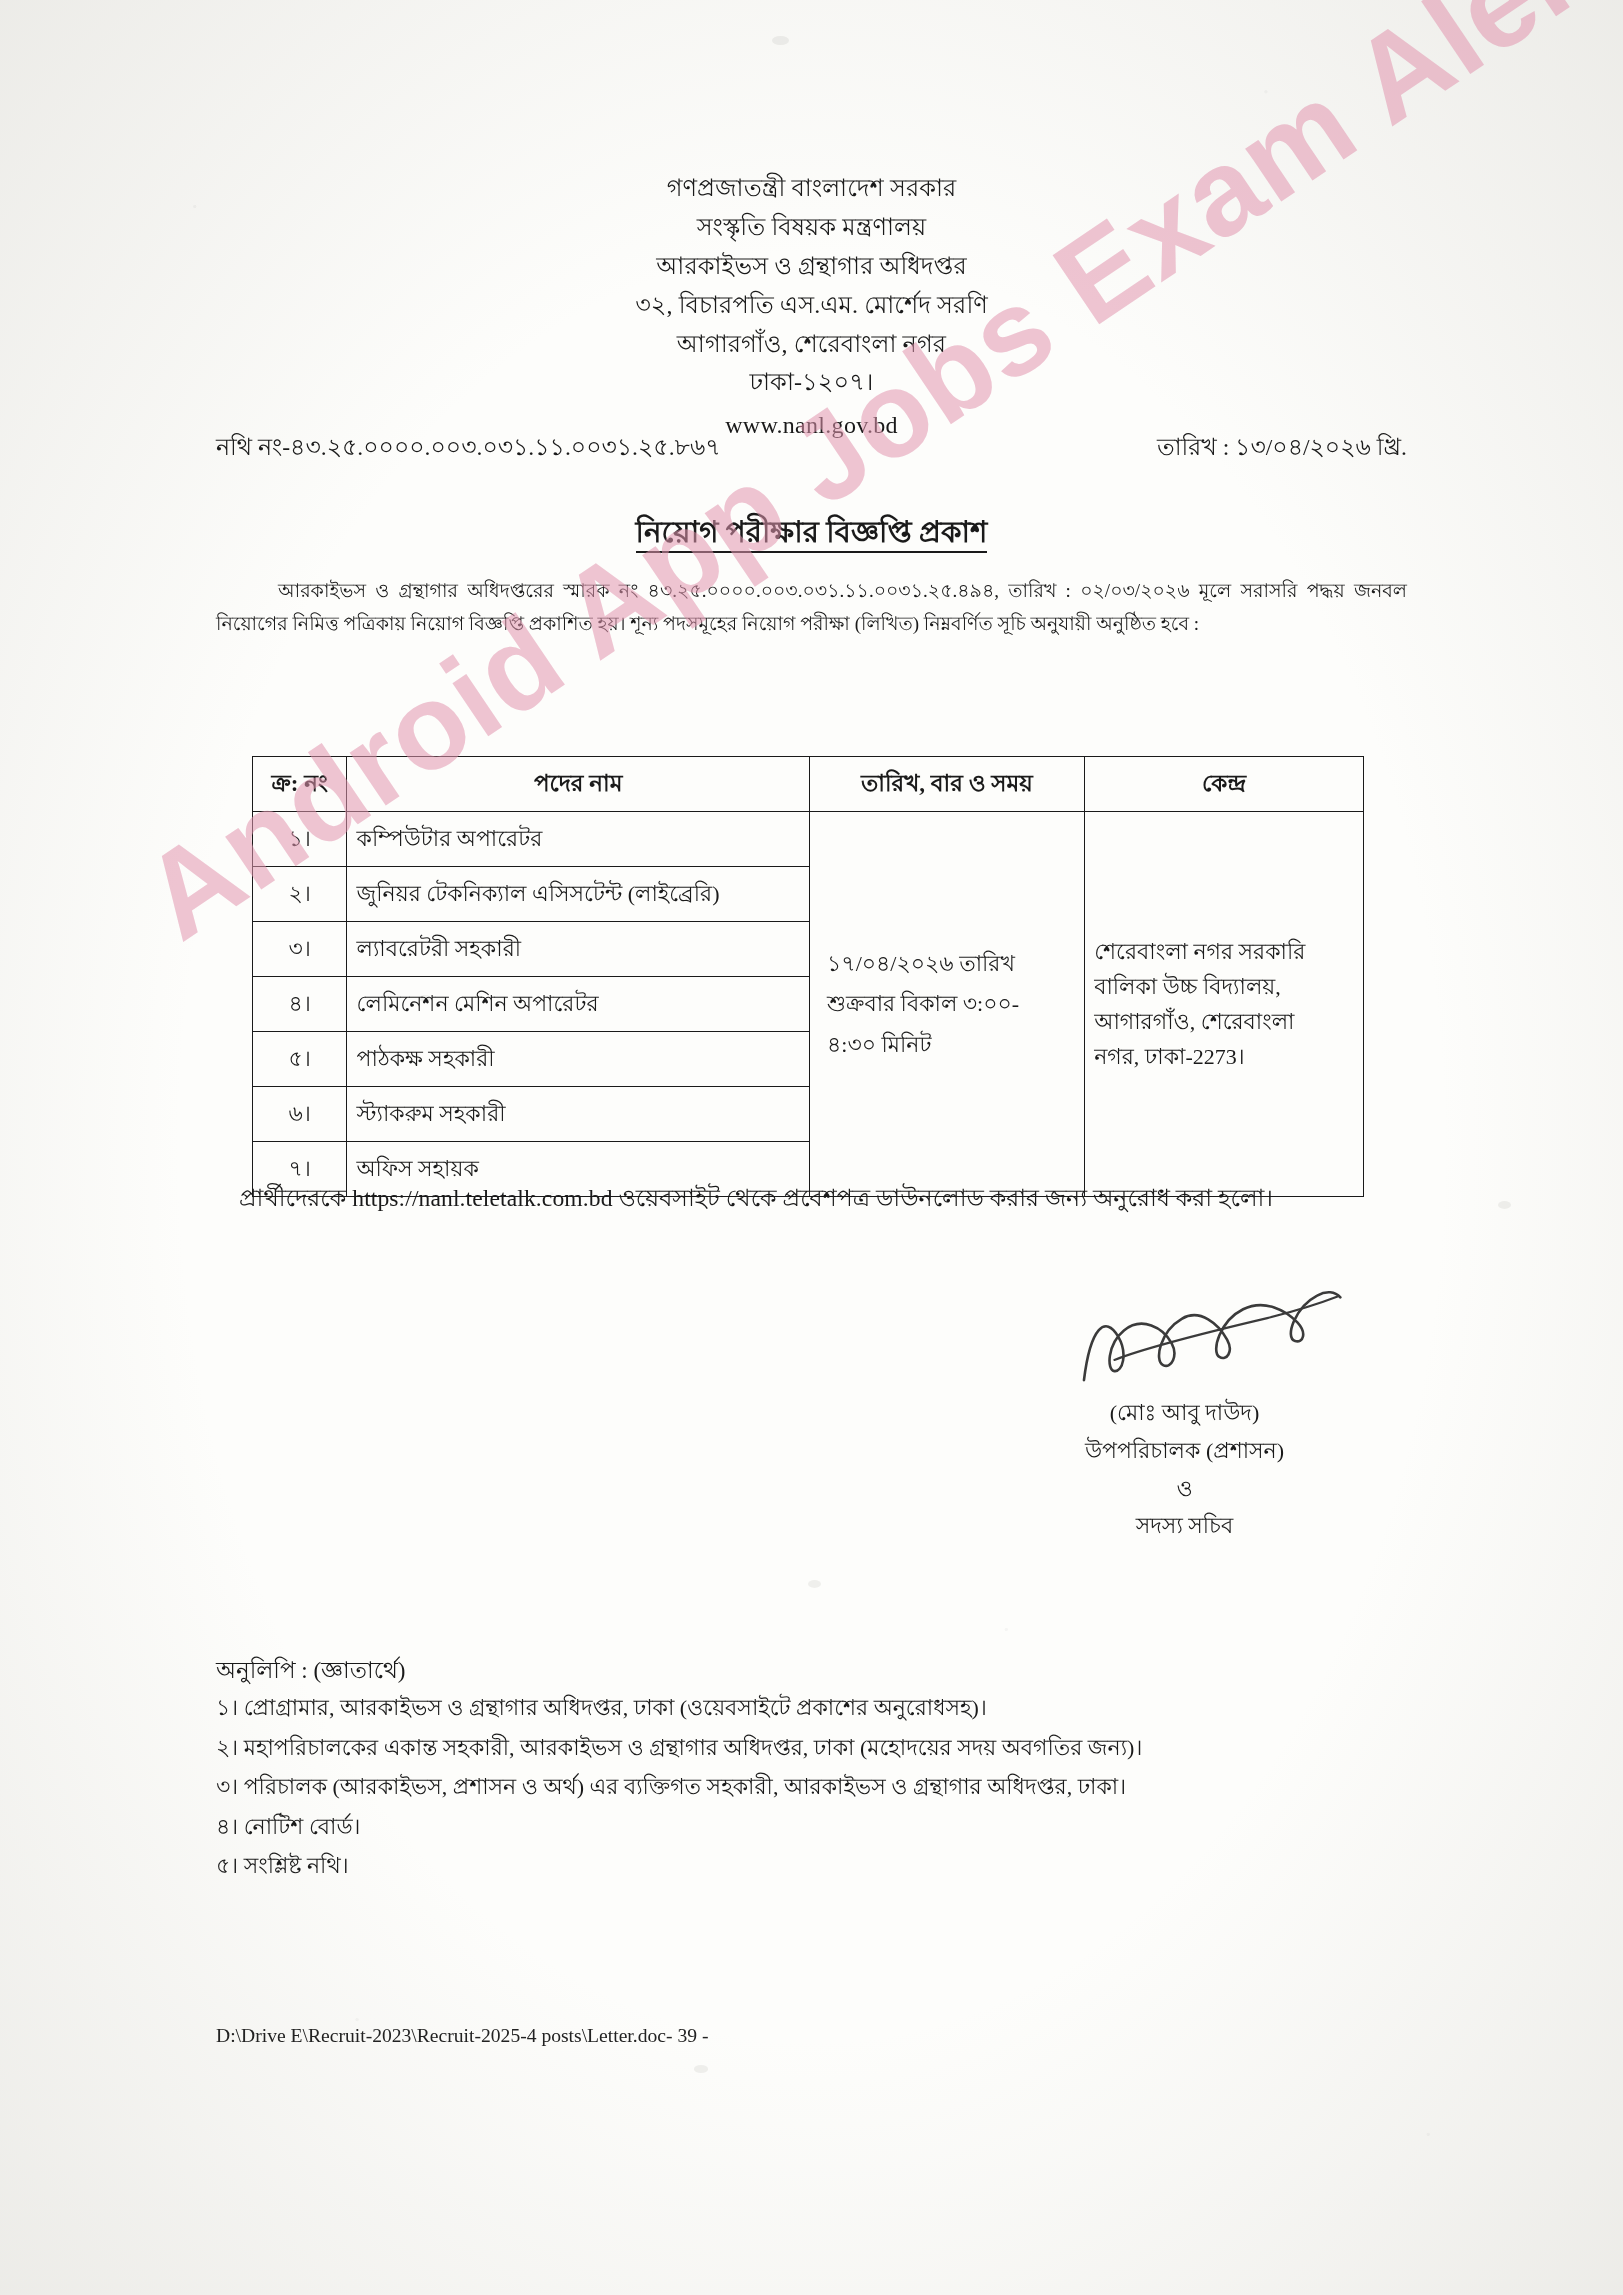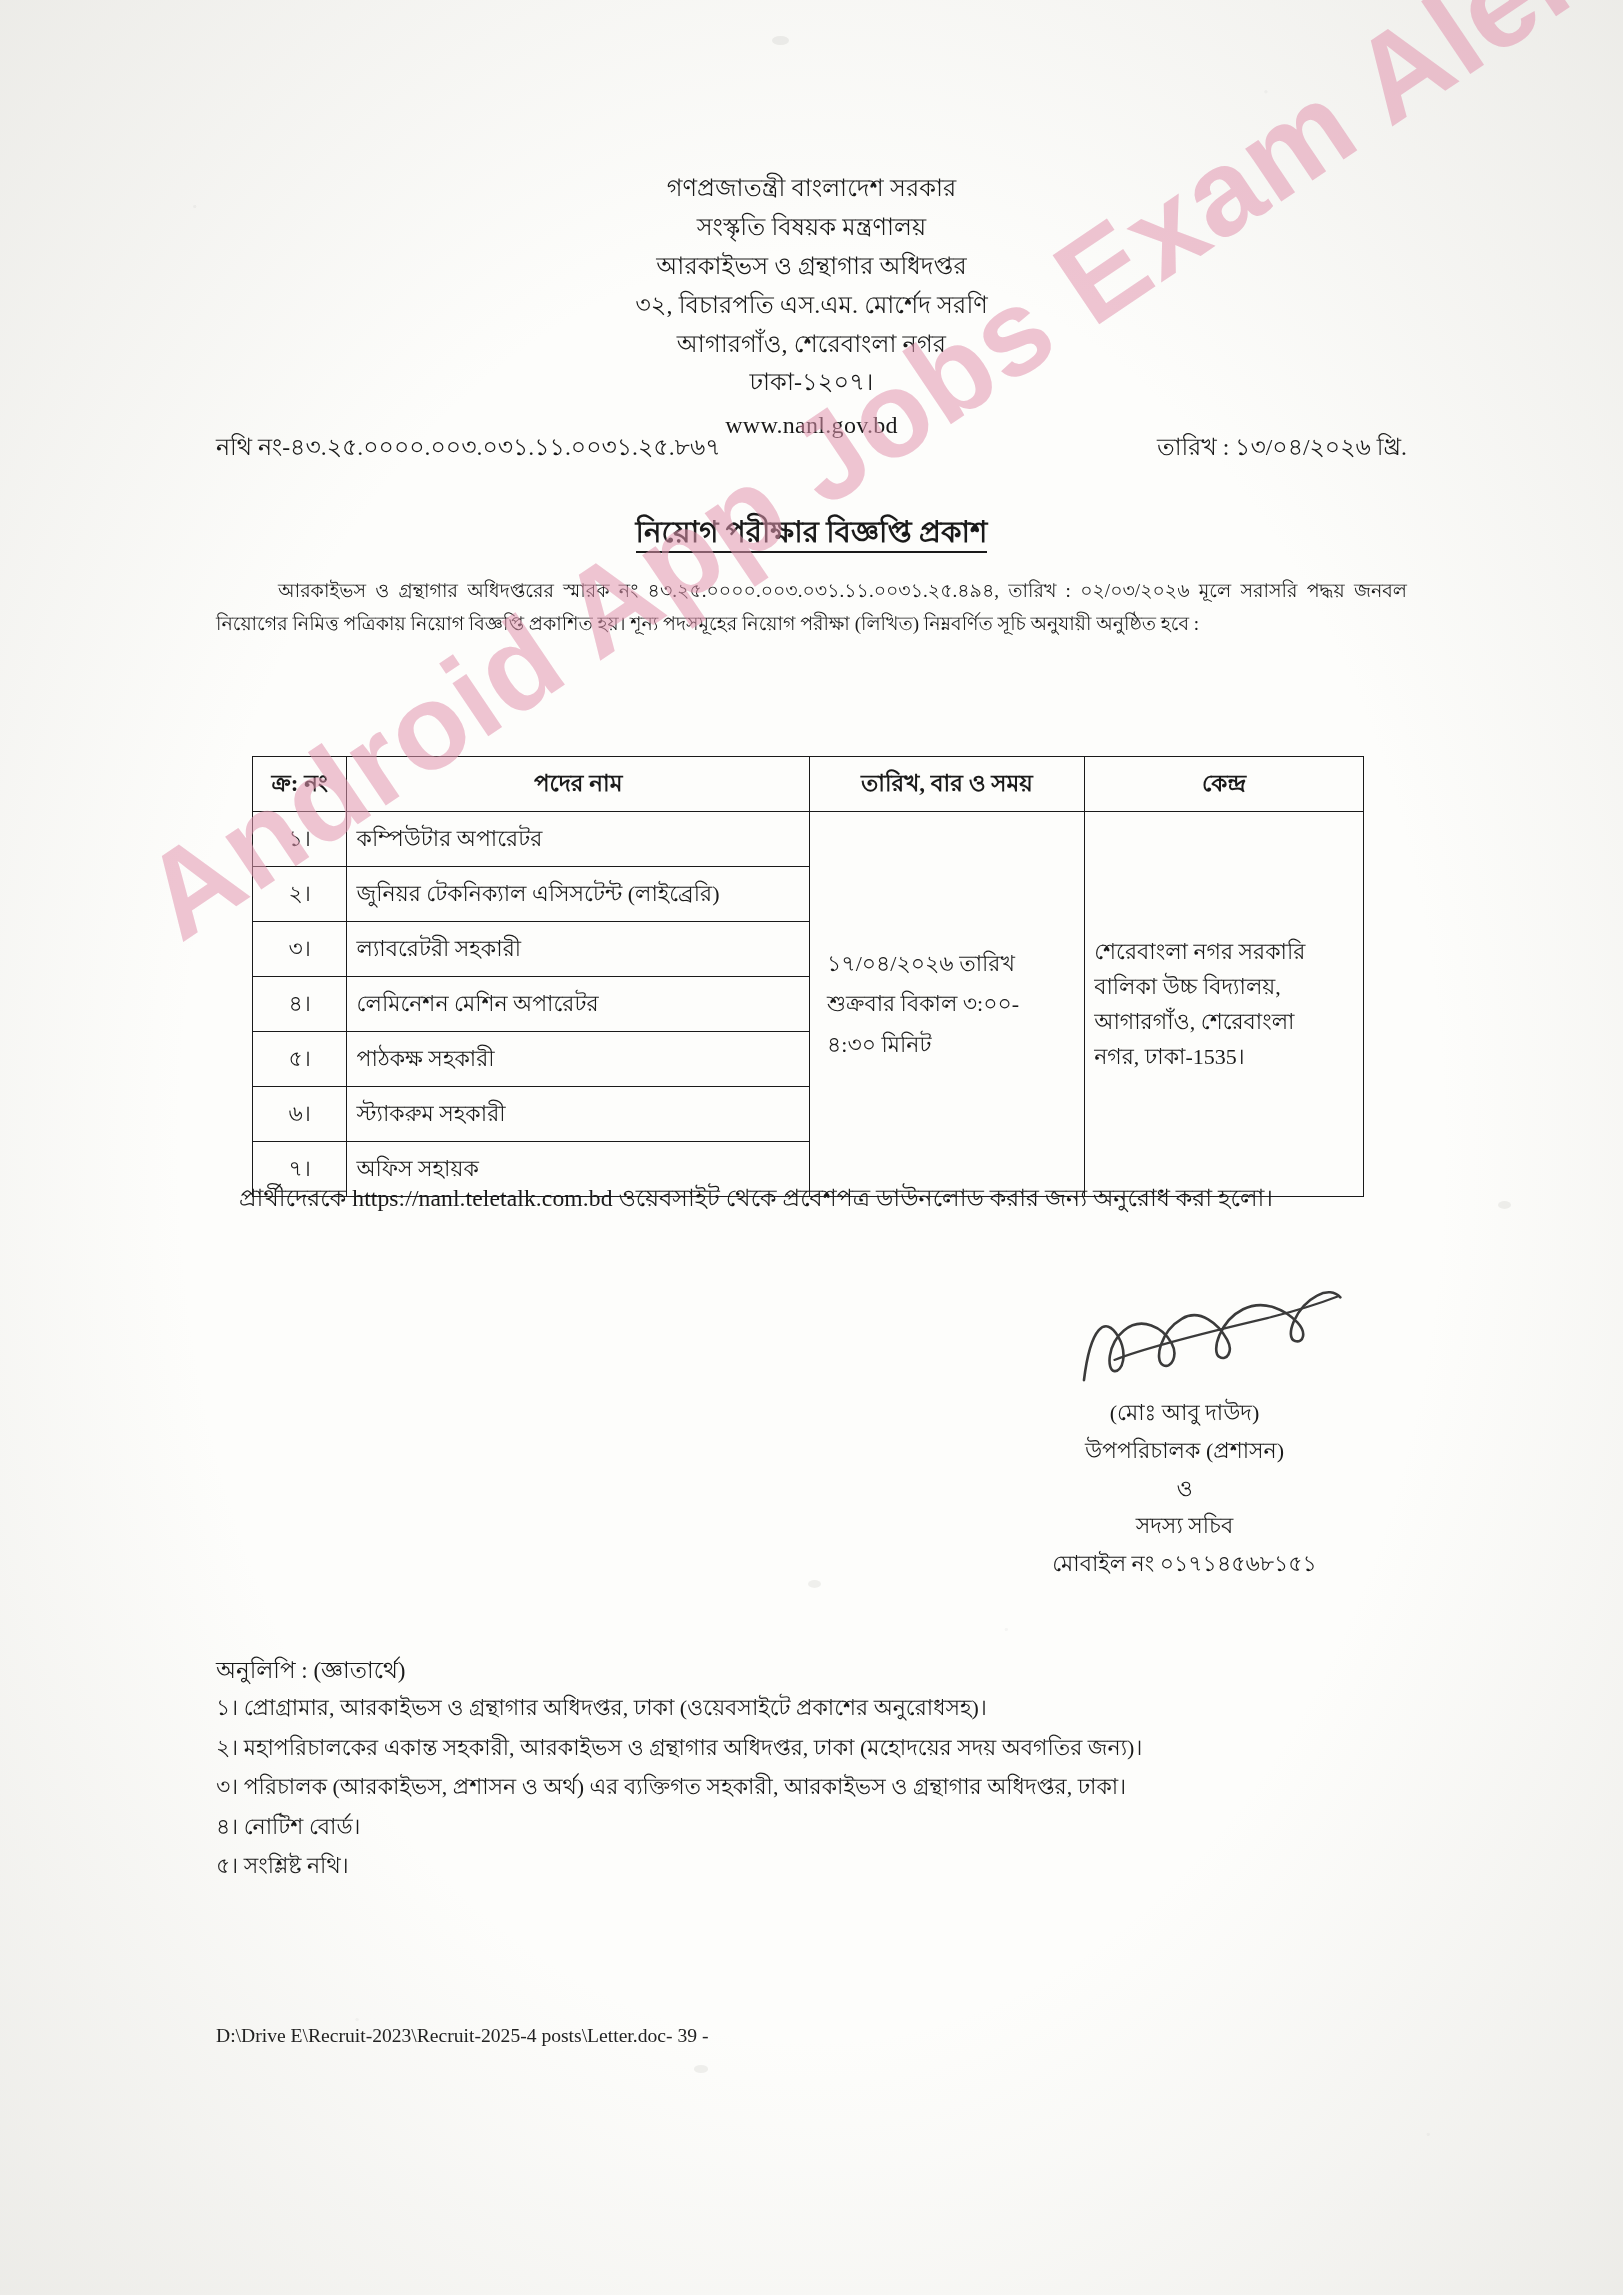--- a/index.html
+++ b/index.html
@@ -274,21 +274,21 @@
           <td class="col-post">কম্পিউটার অপারেটর</td>
           <td class="col-dt" rowspan="7">
             <div class="dt-inner">১৭/০৪/২০২৬ তারিখ</div>
             <div class="dt-inner">শুক্রবার বিকাল ৩:০০-</div>
             <div class="dt-inner">৪:৩০ মিনিট</div>
           </td>
           <td class="col-center" rowspan="7">
             <div>শেরেবাংলা নগর সরকারি</div>
             <div>বালিকা উচ্চ বিদ্যালয়,</div>
             <div>আগারগাঁও, শেরেবাংলা</div>
-            <div>নগর, ঢাকা-1535।</div>
+            <div>নগর, ঢাকা-2273।</div>
           </td>
         </tr>
         <tr>
           <td class="col-sl">২।</td>
           <td class="col-post">জুনিয়র টেকনিক্যাল এসিসটেন্ট (লাইব্রেরি)</td>
         </tr>
         <tr>
           <td class="col-sl">৩।</td>
           <td class="col-post">ল্যাবরেটরী সহকারী</td>
         </tr>
@@ -320,21 +320,20 @@
         <path d="M10,120 C30,40 55,25 70,60 C82,88 70,115 58,112 C46,109 52,70 80,52 C110,33 140,55 150,80 C158,100 145,120 133,112 C120,103 135,60 170,45 C200,32 225,60 235,85 C243,105 230,118 220,110 C208,100 228,55 265,42 C300,30 330,52 345,72 C358,90 350,105 338,100 C322,93 345,48 380,35 C395,29 408,32 415,42" fill="none" stroke="#1a1a1a" stroke-width="4" stroke-linecap="round"></path>
         <path d="M60,95 C110,82 190,72 300,60 C340,55 380,48 412,40" fill="none" stroke="#1a1a1a" stroke-width="3.2" stroke-linecap="round"></path>
       </svg>
     </div>
 
     <div class="sign-block">
       <div>(মোঃ আবু দাউদ)</div>
       <div>উপপরিচালক (প্রশাসন)</div>
       <div>ও</div>
       <div>সদস্য সচিব</div>
-      <div>মোবাইল নং  ০১৭১৪৫৬৮১৫১</div>
     </div>
 
     <div class="copy-head">অনুলিপি : (জ্ঞাতার্থে)</div>
     <div class="copy-list">
       <div>১। প্রোগ্রামার, আরকাইভস ও গ্রন্থাগার অধিদপ্তর, ঢাকা (ওয়েবসাইটে প্রকাশের অনুরোধসহ)।</div>
       <div>২। মহাপরিচালকের একান্ত সহকারী, আরকাইভস ও গ্রন্থাগার অধিদপ্তর, ঢাকা (মহোদয়ের সদয় অবগতির জন্য)।</div>
       <div>৩। পরিচালক (আরকাইভস, প্রশাসন ও অর্থ) এর ব্যক্তিগত সহকারী, আরকাইভস ও গ্রন্থাগার অধিদপ্তর, ঢাকা।</div>
       <div>৪। নোটিশ বোর্ড।</div>
       <div>৫। সংশ্লিষ্ট নথি।</div>
     </div>

